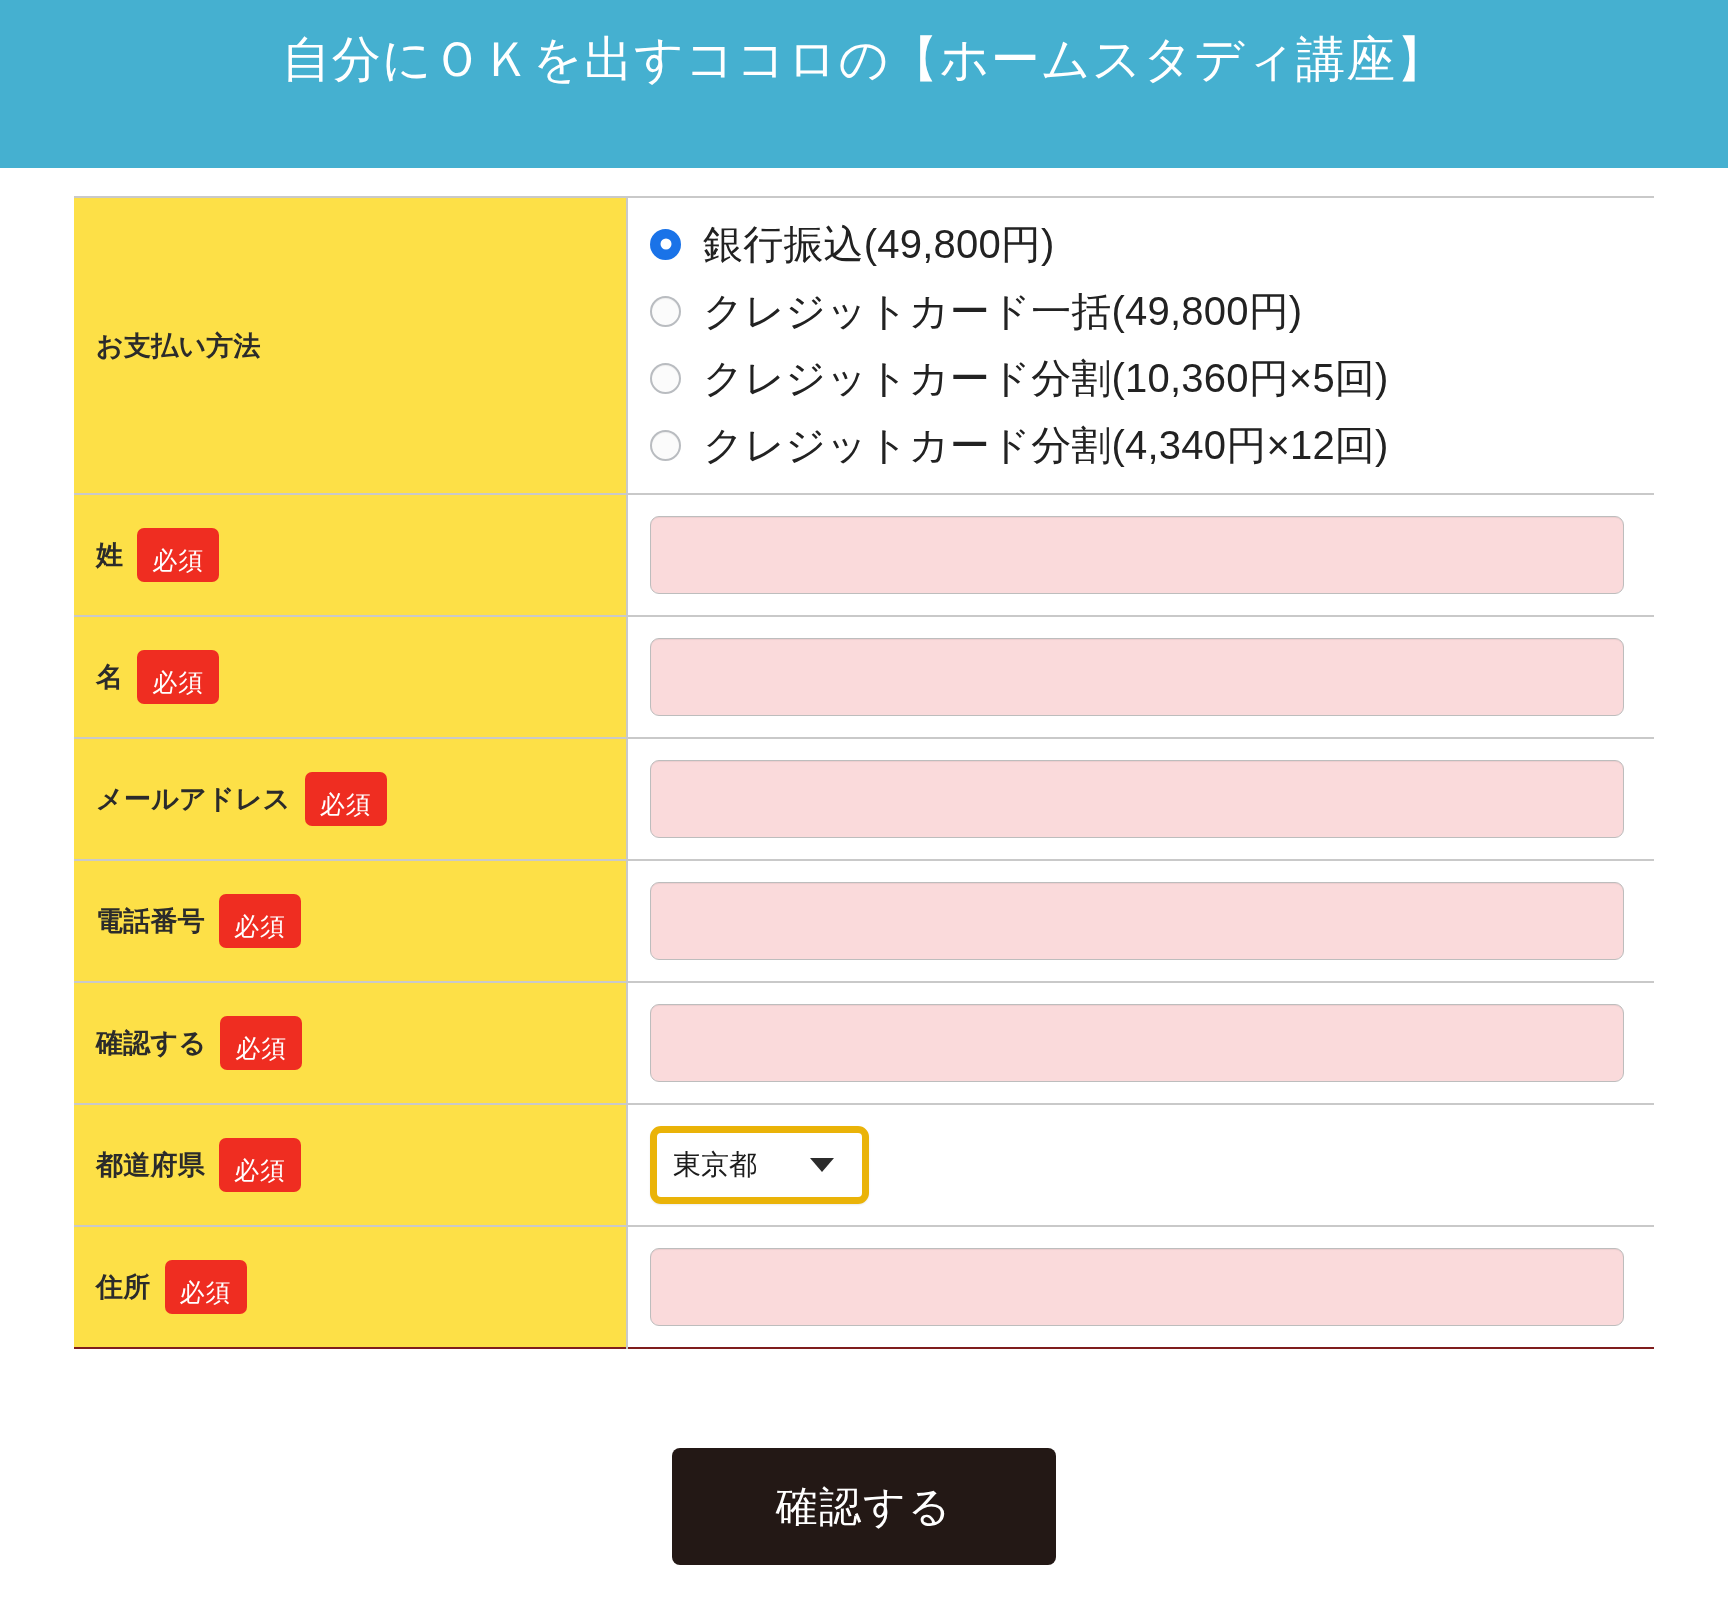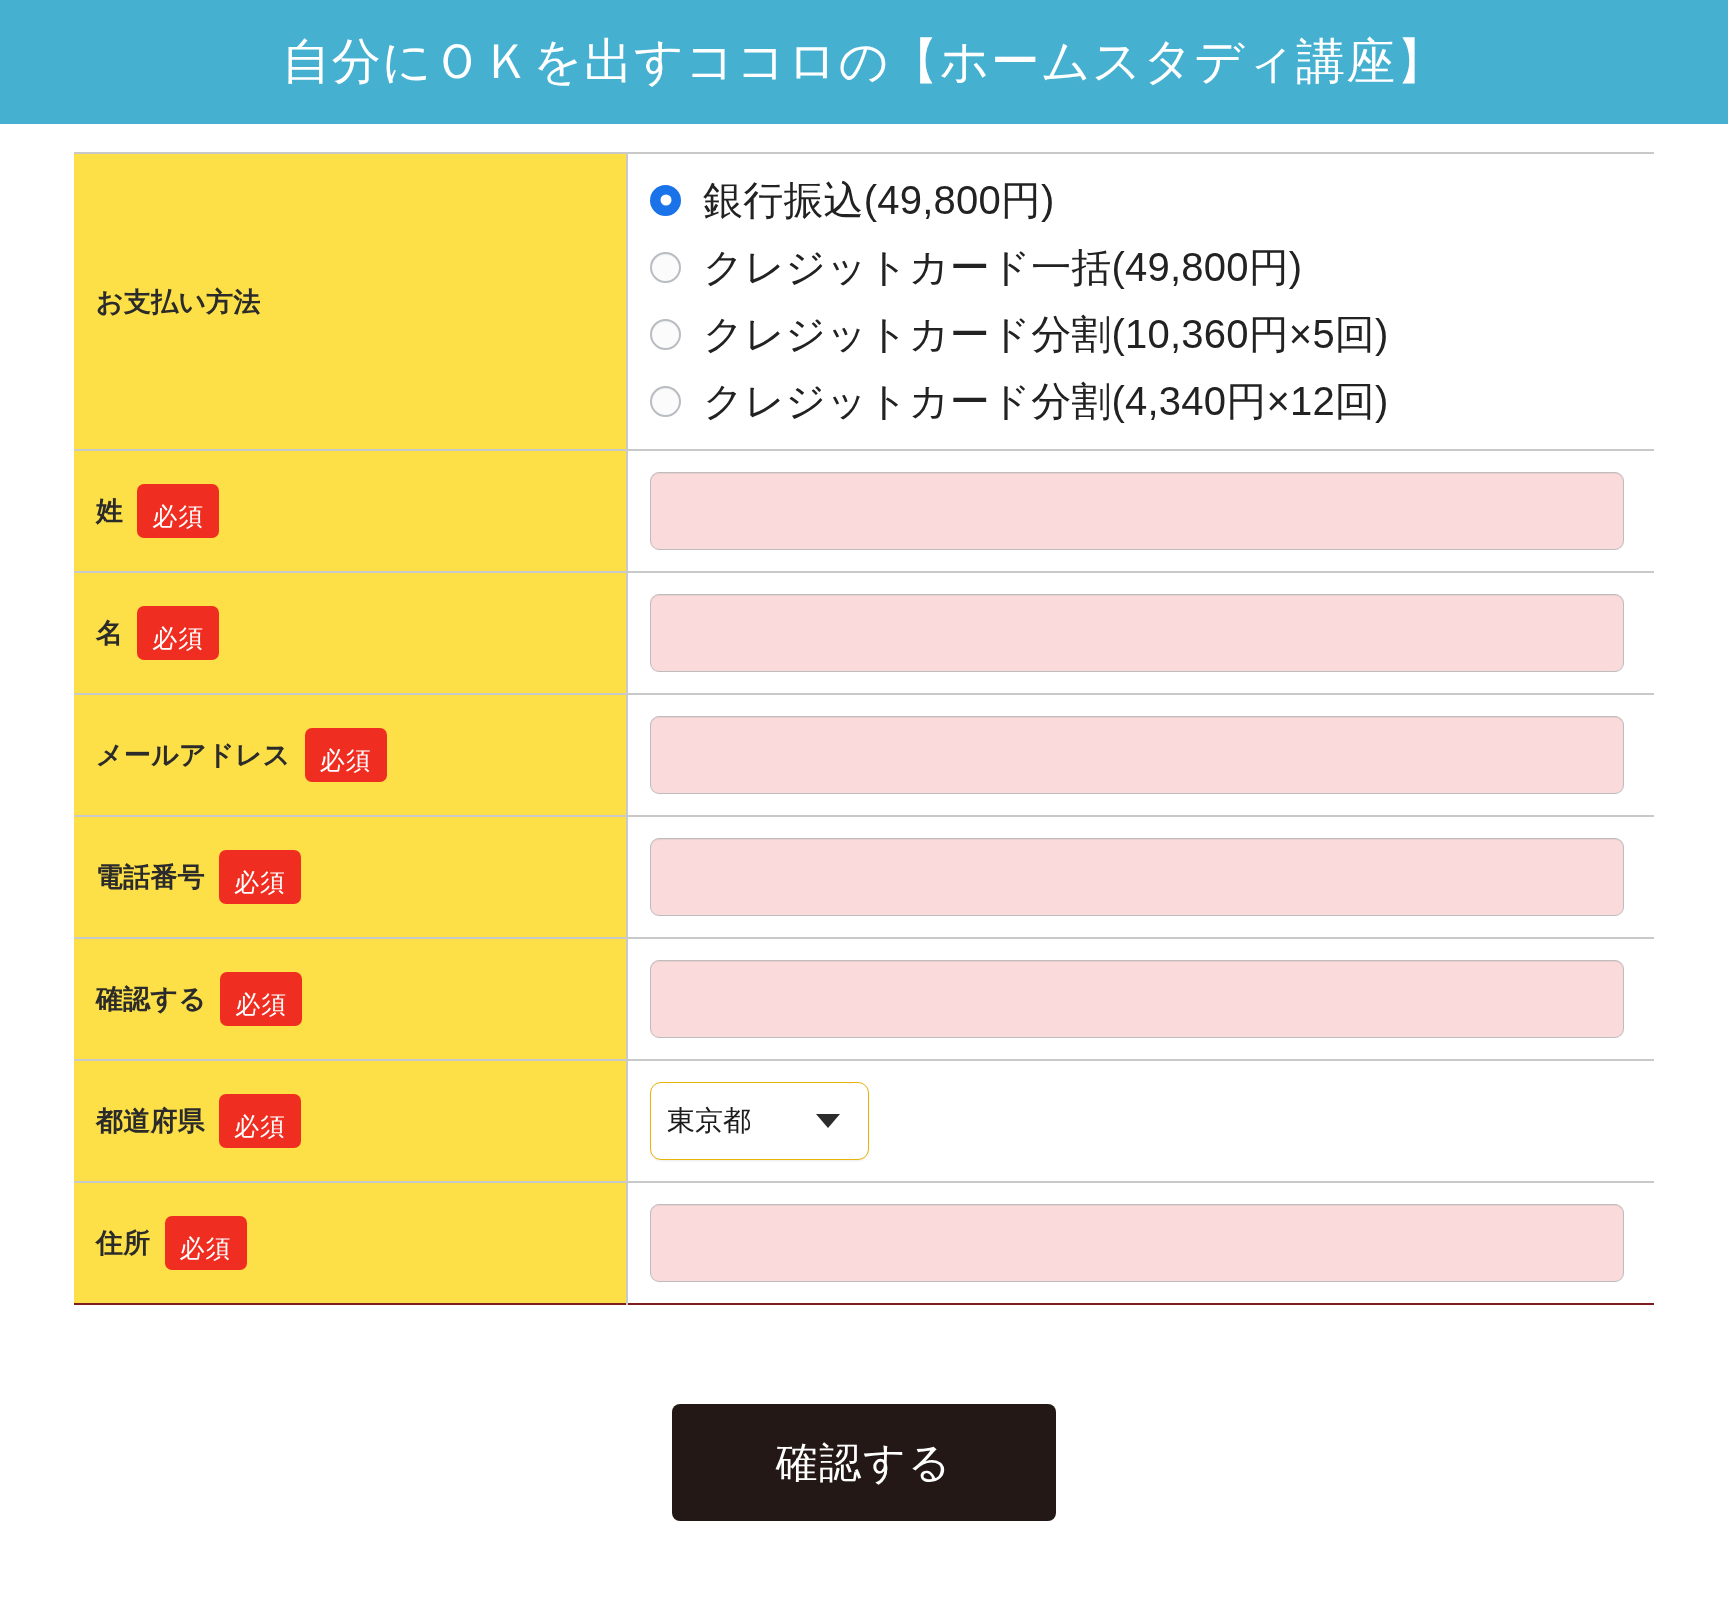--- a/index.html
+++ b/index.html
@@ -13,24 +13,24 @@
     width: 1728px;
     min-height: 1600px;
     font-family: "Liberation Sans", "DejaVu Sans", sans-serif;
     color: #222222;
     -webkit-font-smoothing: antialiased;
   }
 
   
   .page-header {
     width: 100%;
-    height: 124px;
+    height: 168px;
     background: #45b0d0;
     display: flex;
-    align-items: center;
+    align-items: flex-start;
     justify-content: center;
   }
   .page-header .title {
     color: #ffffff;
     font-size: 49px;
     font-weight: 500;
     letter-spacing: 0.02em;
     line-height: 1.1;
     white-space: nowrap;
   }
@@ -160,21 +160,21 @@
 
   
   .select-holder {
     padding: 21px 0 21px 0;
   }
   .select-box {
     position: relative;
     width: 219px;
     height: 78px;
     background: #ffffff;
-    border: 1px solid #eab308;
+    border: 7px solid #eab308;
     border-radius: 11px;
     display: flex;
     align-items: center;
     padding: 0 16px;
     box-shadow: 0 1px 2px rgba(0,0,0,0.08);
     cursor: pointer;
   }
   .select-value {
     font-size: 28px;
     color: #1c1c1c;

